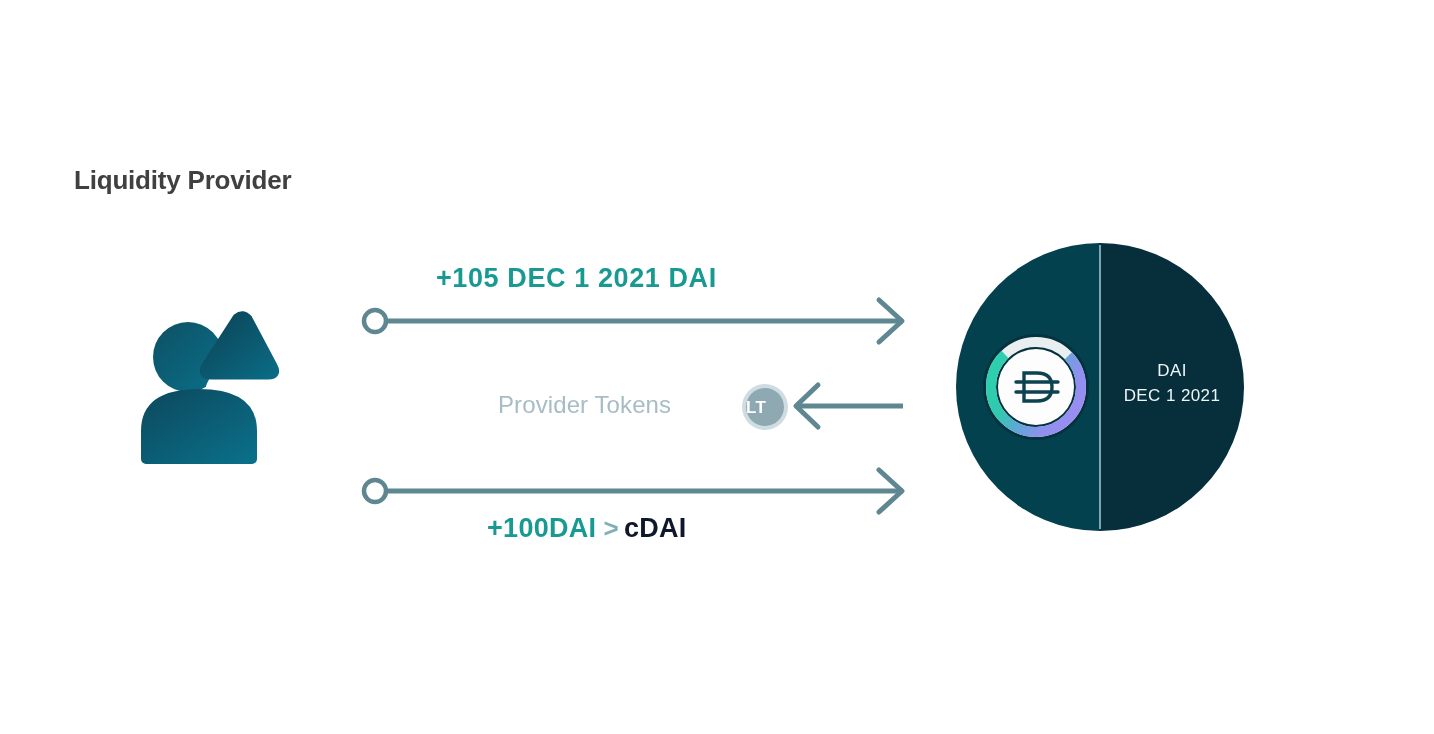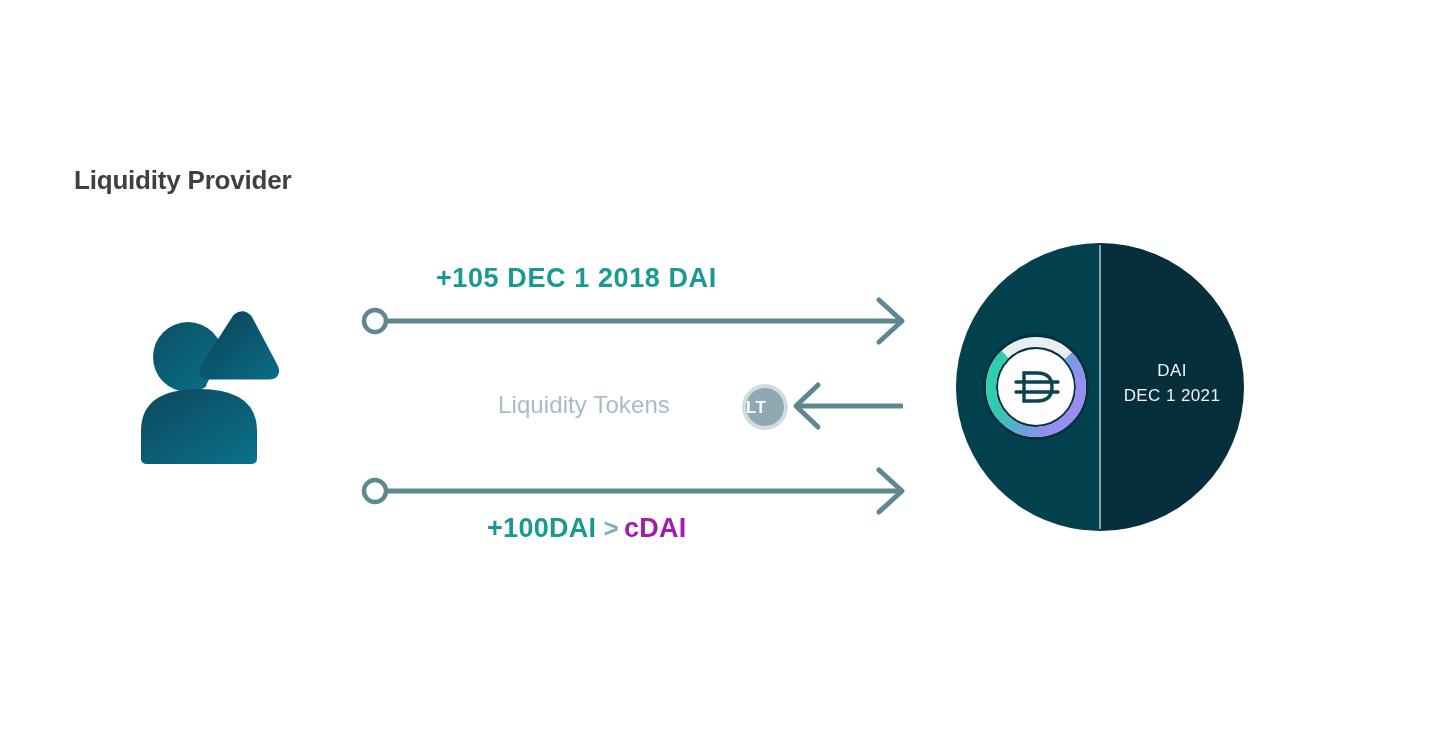--- a/index.html
+++ b/index.html
@@ -74,21 +74,21 @@
     letter-spacing: 0.3px;
     color: #189a92;
   }
   #label-swap .swap-caret {
     color: #7fafbb;
     font-weight: bold;
     margin: 0 5px 0 7px;
     font-size: 26px;
   }
   #label-swap .swap-target {
-    color: #a21caf;
+    color: #0f172a;
     font-weight: bold;
     margin-top: 29px;
   }
   #label-liquidity-tokens {
     left: 498px;
     top: 391px;
     font-size: 24px;
     font-weight: normal;
     letter-spacing: 0.1px;
     color: #a7bcc5;
@@ -232,23 +232,23 @@
       </g>
 
       <g>
         <circle cx="375" cy="491" r="11" stroke-width="4.5" fill="#ffffff"></circle>
         <line x1="387" y1="491" x2="903" y2="491"></line>
         <polyline points="879,470 902,491 879,512" stroke-width="5" stroke-linecap="round" stroke-linejoin="round"></polyline>
       </g>
     </g>
   </svg>
 
-  <div class="arrow-label" id="label-deposit-dai">+105 DEC 1 2018 DAI</div>
-
-  <div class="arrow-label" id="label-liquidity-tokens">Liquidity Tokens</div>
+  <div class="arrow-label" id="label-deposit-dai">+105 DEC 1 2021 DAI</div>
+
+  <div class="arrow-label" id="label-liquidity-tokens">Provider Tokens</div>
 
   <div id="lt-badge">
     <div class="lt-inner">
       <span class="lt-text">LT</span>
     </div>
   </div>
 
   <div class="arrow-label" id="label-swap">
     <span>+100DAI</span><span class="swap-caret">&gt;</span><span class="swap-target">cDAI</span>
   </div>

